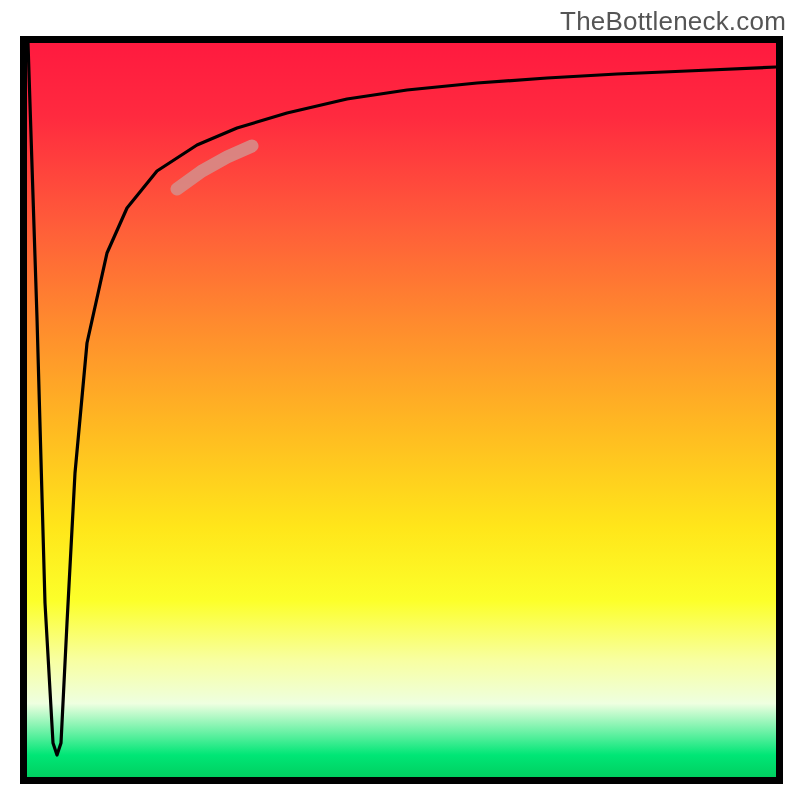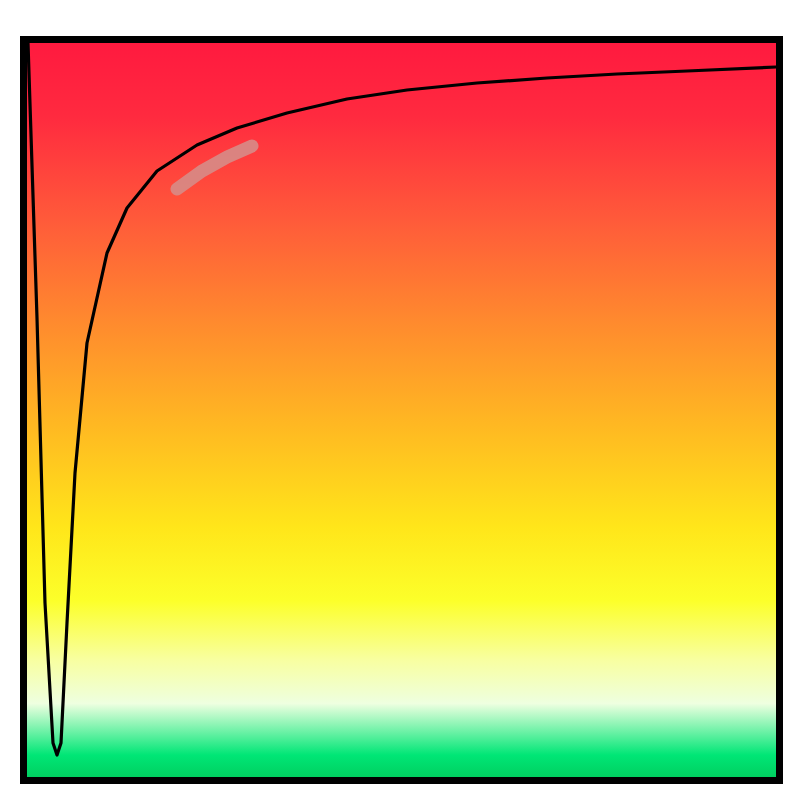--- a/index.html
+++ b/index.html
@@ -45,20 +45,21 @@
     position: absolute;
     left: 0; top: 0;
     width: 100%; height: 100%;
     pointer-events: none;
   }
 </style>
 </head>
 <body>
 
 <div class="chart-container">
+  <div class="watermark">TheBottleneck.com</div>
   <div class="plot-frame">
     <svg class="curve" viewBox="0 0 749 734" preserveAspectRatio="none">
 
       <path d="M 1 0
                L 10 275
                L 18 560
                L 26 700
                L 30 712
                L 34 700
                L 40 580

